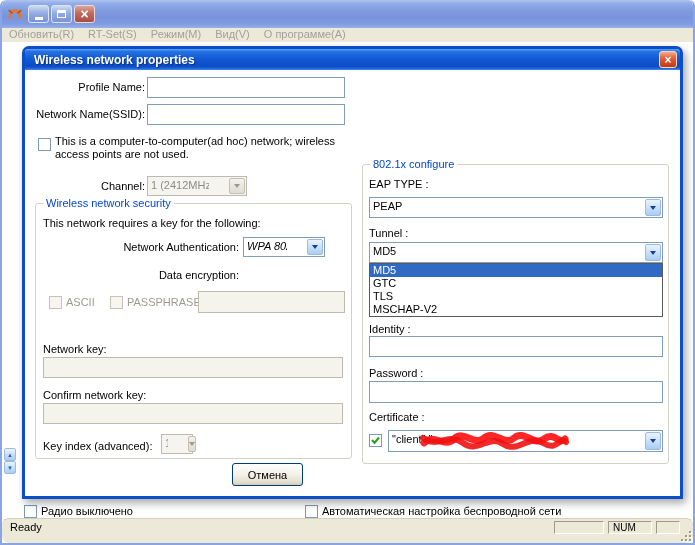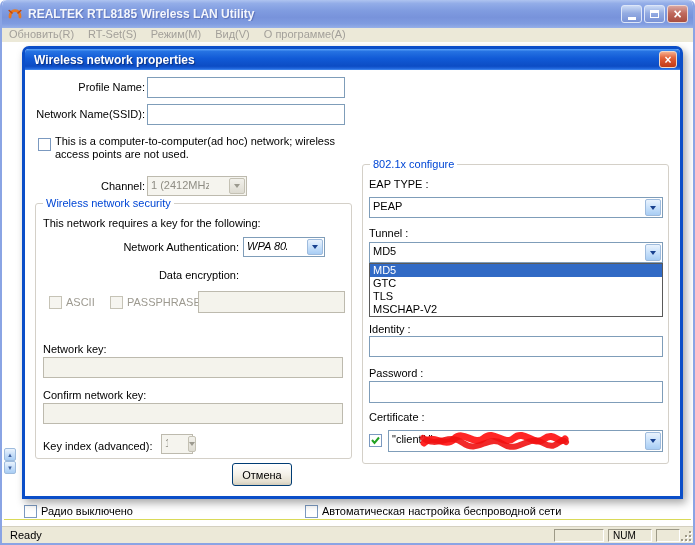--- a/index.html
+++ b/index.html
@@ -23,22 +23,22 @@
   .glyph-max { width:9px; height:8px; border:1px solid #fff; border-top-width:3px; }
   .cap-btn.close { font-size:14px; font-weight:bold; line-height:1;
     background:linear-gradient(180deg,#D9A6A0 0%,#C06A5E 45%,#A84E40 100%); border-color:#EED8D4; }
 
   .menubar { position:absolute; top:28px; left:0; right:0; height:14px; background:#ECE9D8;
     display:flex; align-items:flex-start; }
   .menu-item { padding:0 7px; color:#A3A09A; white-space:nowrap; }
 
   .client { position:absolute; top:46px; left:0; right:0; bottom:17px; background:#fff; }
 
-  .statusbar { position:absolute; left:0; right:0; bottom:0; height:17px; background:#ECE9D8;
-    border-top:1px solid #D4D0C0; }
+  .statusbar { position:absolute; left:0; right:0; bottom:0; height:25px; background:#ECE9D8;
+    border-top:1px solid #D4D0C0;border-radius:7px; }
   .status-ready { position:absolute; left:8px; top:2px; }
   .status-pane { position:absolute; top:2px; height:13px; border:1px solid;
     border-color:#9D9A87 #FFFFFF #FFFFFF #9D9A87; font-size:10px; padding-left:4px; }
   .grip { position:absolute; right:1px; bottom:1px; width:12px; height:12px; }
 
   
   .lbl { position:absolute; white-space:nowrap; line-height:13px; }
   .lbl.r { text-align:right; }
   .lbl.dis { color:#9D9A90; }
   .blue-title { color:#0046D5; }
@@ -101,21 +101,20 @@
 
 <div class="screen">
 
   <div class="titlebar-main">
     <span class="app-icon">
       <svg width="16" height="16" viewBox="0 0 16 16">
         <path d="M3 11 C3 6.8 5.2 4.6 8 4.6 C10.8 4.6 13 6.8 13 11" fill="none" stroke="#E87820" stroke-width="2.8" stroke-linecap="round"></path>
         <path d="M2.2 4.5 L5 7 M13.8 4.5 L11 7" stroke="#C04810" stroke-width="1.6" stroke-linecap="round"></path>
       </svg>
     </span>
-    <span class="title-text">REALTEK RTL8185 Wireless LAN Utility</span>
     <span class="caption-buttons">
       <span class="cap-btn">
           <span class="glyph-min"></span>
         </span>
       <span class="cap-btn">
           <span class="glyph-max"></span>
         </span>
       <span class="cap-btn close">
           <span>×</span>
         </span>
@@ -255,21 +254,21 @@
               <span class="combo-arrow"></span>
             </span>
         </div>
 
         <svg class="scribble" style="left:55px; top:263px;" width="152" height="25" viewBox="0 0 152 25">
           <path d="M6 15 C 16 4, 26 21, 36 11 S 56 19, 66 10 S 86 19, 96 10 S 116 19, 126 11 S 141 17, 147 11" stroke="#FF1A1A" stroke-width="7" fill="none" stroke-linecap="round" opacity="0.95"></path>
           <path d="M5 10 C 20 21, 30 4, 45 15 S 70 6, 85 16 S 110 6, 125 15 S 141 8, 148 14" stroke="#F01212" stroke-width="6" fill="none" stroke-linecap="round" opacity="0.9"></path>
         </svg>
       </div>
 
-      <div class="btn" style="left:207px; top:393px; width:60px; height:23px;">
+      <div class="btn" style="left:207px; top:393px; width:71px; height:23px;">
         <span>Отмена</span>
       </div>
 
     </div>
   </div>
 
   <div class="statusbar">
     <span class="status-ready">Ready</span>
     <span class="status-pane" style="left:552px; width:50px;"></span>
     <span class="status-pane" style="left:606px; width:44px;">NUM</span>

